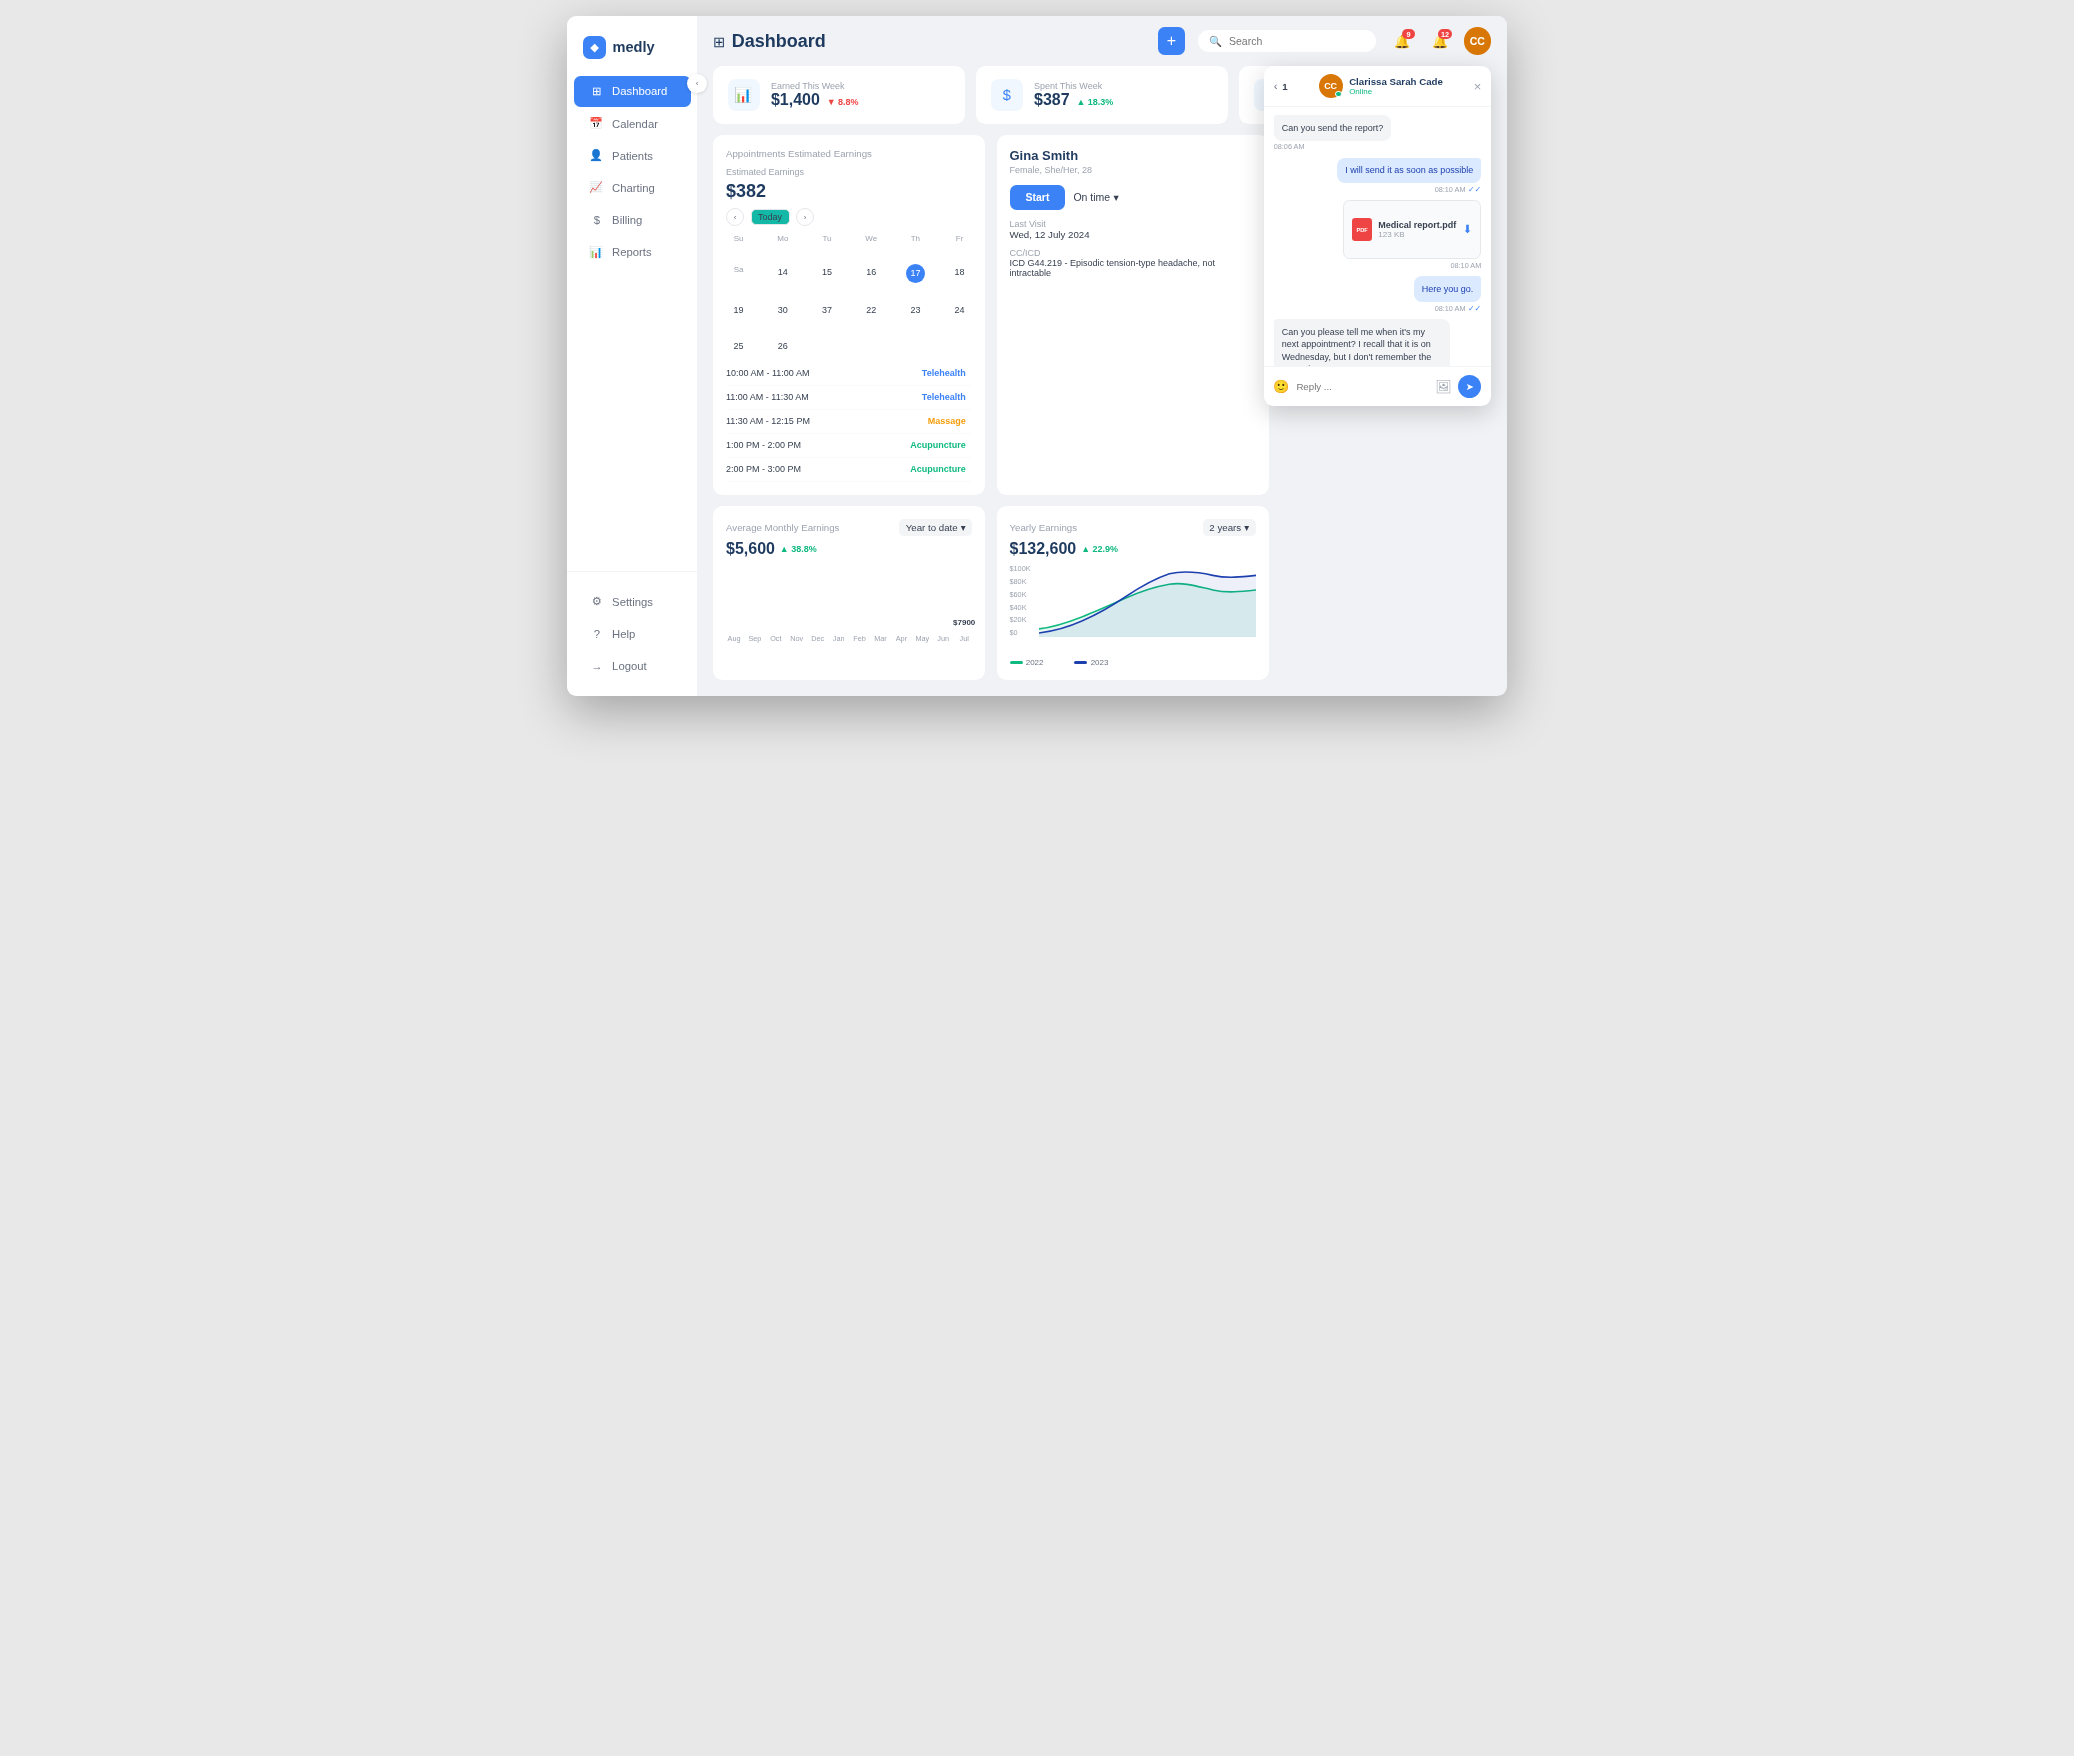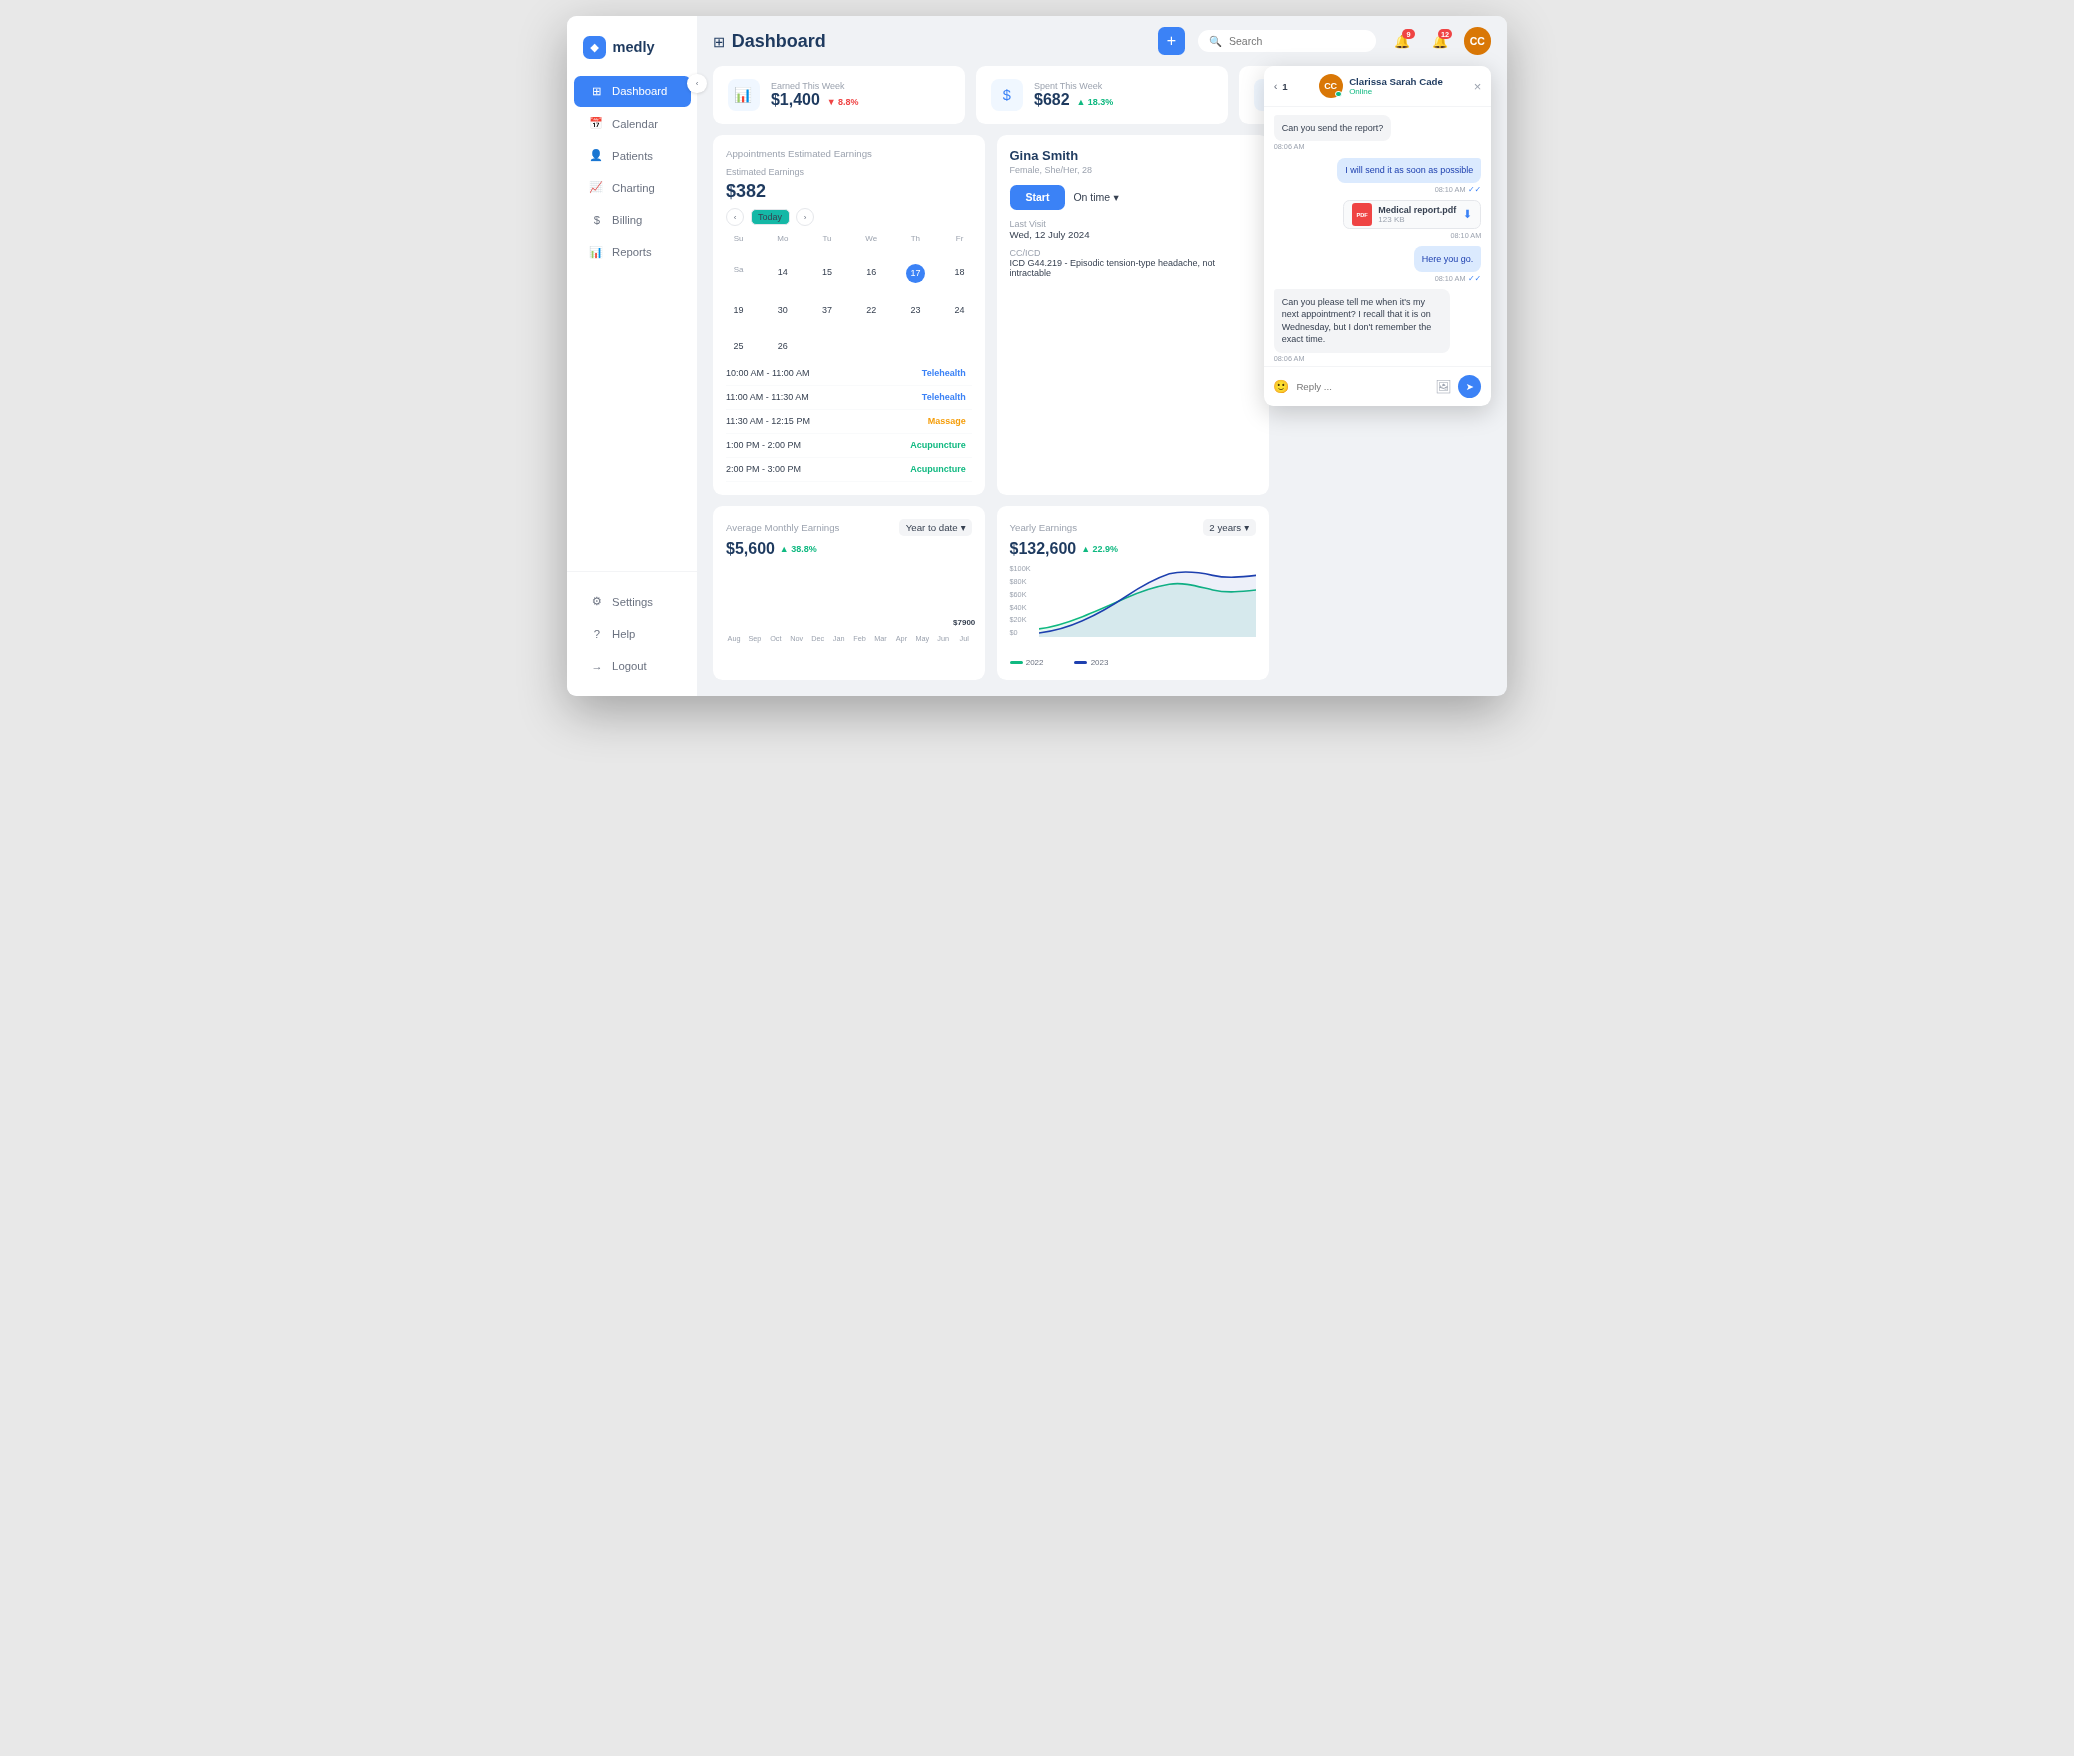--- a/index.html
+++ b/index.html
@@ -761,21 +761,21 @@
         <span class="stat-value">$1,400</span>
         <span class="stat-change down">▼ 8.8%</span>
       </div>
     </div>
   </div>
           <div class="stat-card">
     <div class="stat-icon-wrap">$</div>
     <div class="stat-info">
       <div class="stat-label">Spent This Week</div>
       <div>
-        <span class="stat-value">$682</span>
+        <span class="stat-value">$387</span>
         <span class="stat-change up">▲ 18.3%</span>
       </div>
     </div>
   </div>
           <div class="stat-card">
     <div class="stat-icon-wrap">↗</div>
     <div class="stat-info">
       <div class="stat-label">Gross Profit</div>
       <div>
         <span class="stat-value">$509</span>
@@ -1079,21 +1079,21 @@
       <div style="font-size:7.3px;color:#9ca3af;margin-top:1.6px;">08:06 AM</div>
     </div>
         <div style="display: flex; flex-direction: column; align-items: flex-end;">
       <div style="max-width:85%;padding:6.5px 8px;border-radius:8px 3.2px 8px 8px;background:#dbeafe;color:#1e40af;font-size:9px;line-height:1.4;">I will send it as soon as possible</div>
       <div style="font-size:7.3px;color:#9ca3af;margin-top:1.6px;display:flex;align-items:center;gap:2.4px;">
         08:10 AM
         <span style="color:#3b82f6;font-size:8px;">✓✓</span>
       </div>
     </div>
         <div style="display: flex; flex-direction: column; align-items: flex-end;">
-      <div style="display:flex;align-items:center;gap:6.5px;background:#f9fafb;border:0.8px solid #e5e7eb;border-radius:6.5px;padding:2px 8px;max-width:85%;">
+      <div style="display:flex;align-items:center;gap:6.5px;background:#f9fafb;border:0.8px solid #e5e7eb;border-radius:6.5px;padding:17px 8px;max-width:85%;">
         <div style="width:19.4px;height:23px;background:#ef4444;border-radius:3.2px;display:flex;align-items:center;justify-content:center;color:white;font-size:5.7px;font-weight:700;">PDF</div>
         <div>
           <div style="font-size:9px;font-weight:600;color:#374151;">Medical report.pdf</div>
           <div style="font-size:8px;color:#9ca3af;">123 KB</div>
         </div>
         <span style="margin-left:auto;color:#3b82f6;font-size:11.3px;cursor:pointer;">⬇</span>
       </div>
       <div style="font-size:7.3px;color:#9ca3af;margin-top:1.6px;">08:10 AM</div>
     </div>
         <div style="display: flex; flex-direction: column; align-items: flex-end;">

